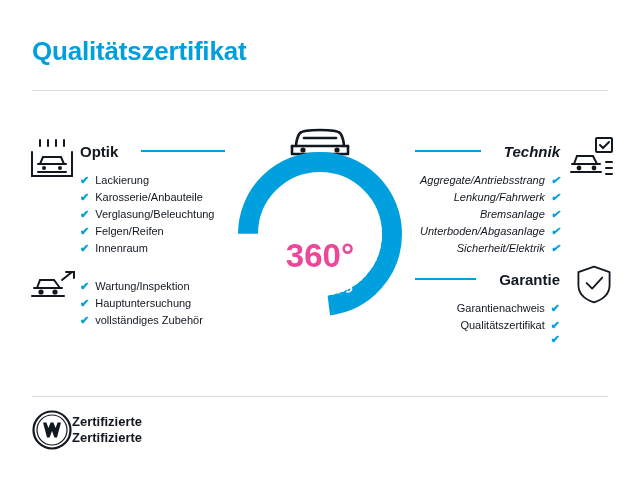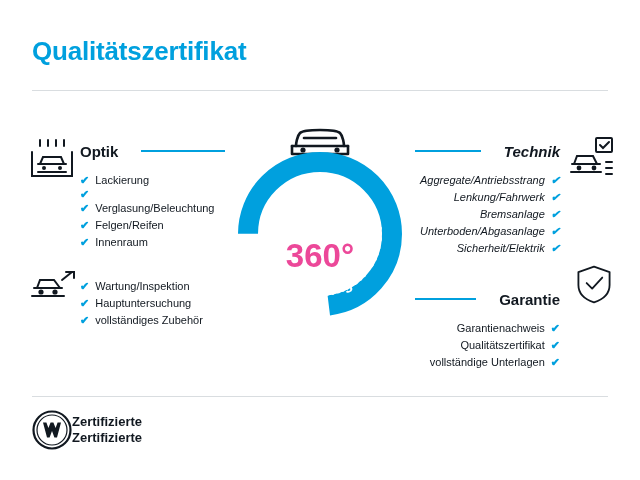--- a/index.html
+++ b/index.html
@@ -153,20 +153,21 @@
       <div class="block-title">Optik</div>
       <div class="head-rule"></div>
     </div>
     <ul class="items">
       <li class="item">
         <span class="check">✔</span>
         <span>Lackierung</span>
       </li>
       <li class="item">
         <span class="check">✔</span>
+        <span>Karosserie/Anbauteile</span>
       </li>
       <li class="item">
         <span class="check">✔</span>
         <span>Verglasung/Beleuchtung</span>
       </li>
       <li class="item">
         <span class="check">✔</span>
         <span>Felgen/Reifen</span>
       </li>
       <li class="item">
@@ -244,37 +245,36 @@
       </li>
     </ul>
   </div>
 
   <div class="side-icon" style="left:572px; top:262px;">
     <svg viewBox="0 0 48 48" width="44" height="44" fill="none" stroke="#111820" stroke-width="2" stroke-linecap="round" stroke-linejoin="round">
       <path d="M24 5 L41 11 v14 c0 10 -8 16 -17 19 c-9 -3 -17 -9 -17 -19 V11 z"></path>
       <path d="M16 23 l6 6 l11 -12"></path>
     </svg>
   </div>
-  <div class="block right" style="left:415px; top:268px; width:145px;margin-top:20px;">
+  <div class="block right" style="left:415px; top:268px; width:145px;">
     <div class="block-head">
       <div class="block-title">Garantie</div>
       <div class="head-rule"></div>
     </div>
     <ul class="items">
       <li class="item">
         <span class="check">✔</span>
         <span>Garantienachweis</span>
       </li>
       <li class="item">
         <span class="check">✔</span>
         <span>Qualitätszertifikat</span>
       </li>
       <li class="item">
         <span class="check">✔</span>
-        <span>vollständige Unterlagen</span>
       </li>
     </ul>
   </div>
 
   <div class="center">
 
     <svg class="car-top" viewBox="0 0 84 56" fill="none" stroke="#111820" stroke-width="2.6" stroke-linecap="round" stroke-linejoin="round">
       <path d="M14 26 h56"></path>
       <path d="M18 26 c0 -2 1 -10 4 -13 c2 -2 7 -3 20 -3 c13 0 18 1 20 3 c3 3 4 11 4 13"></path>
       <path d="M14 26 v8 h56 v-8"></path>

